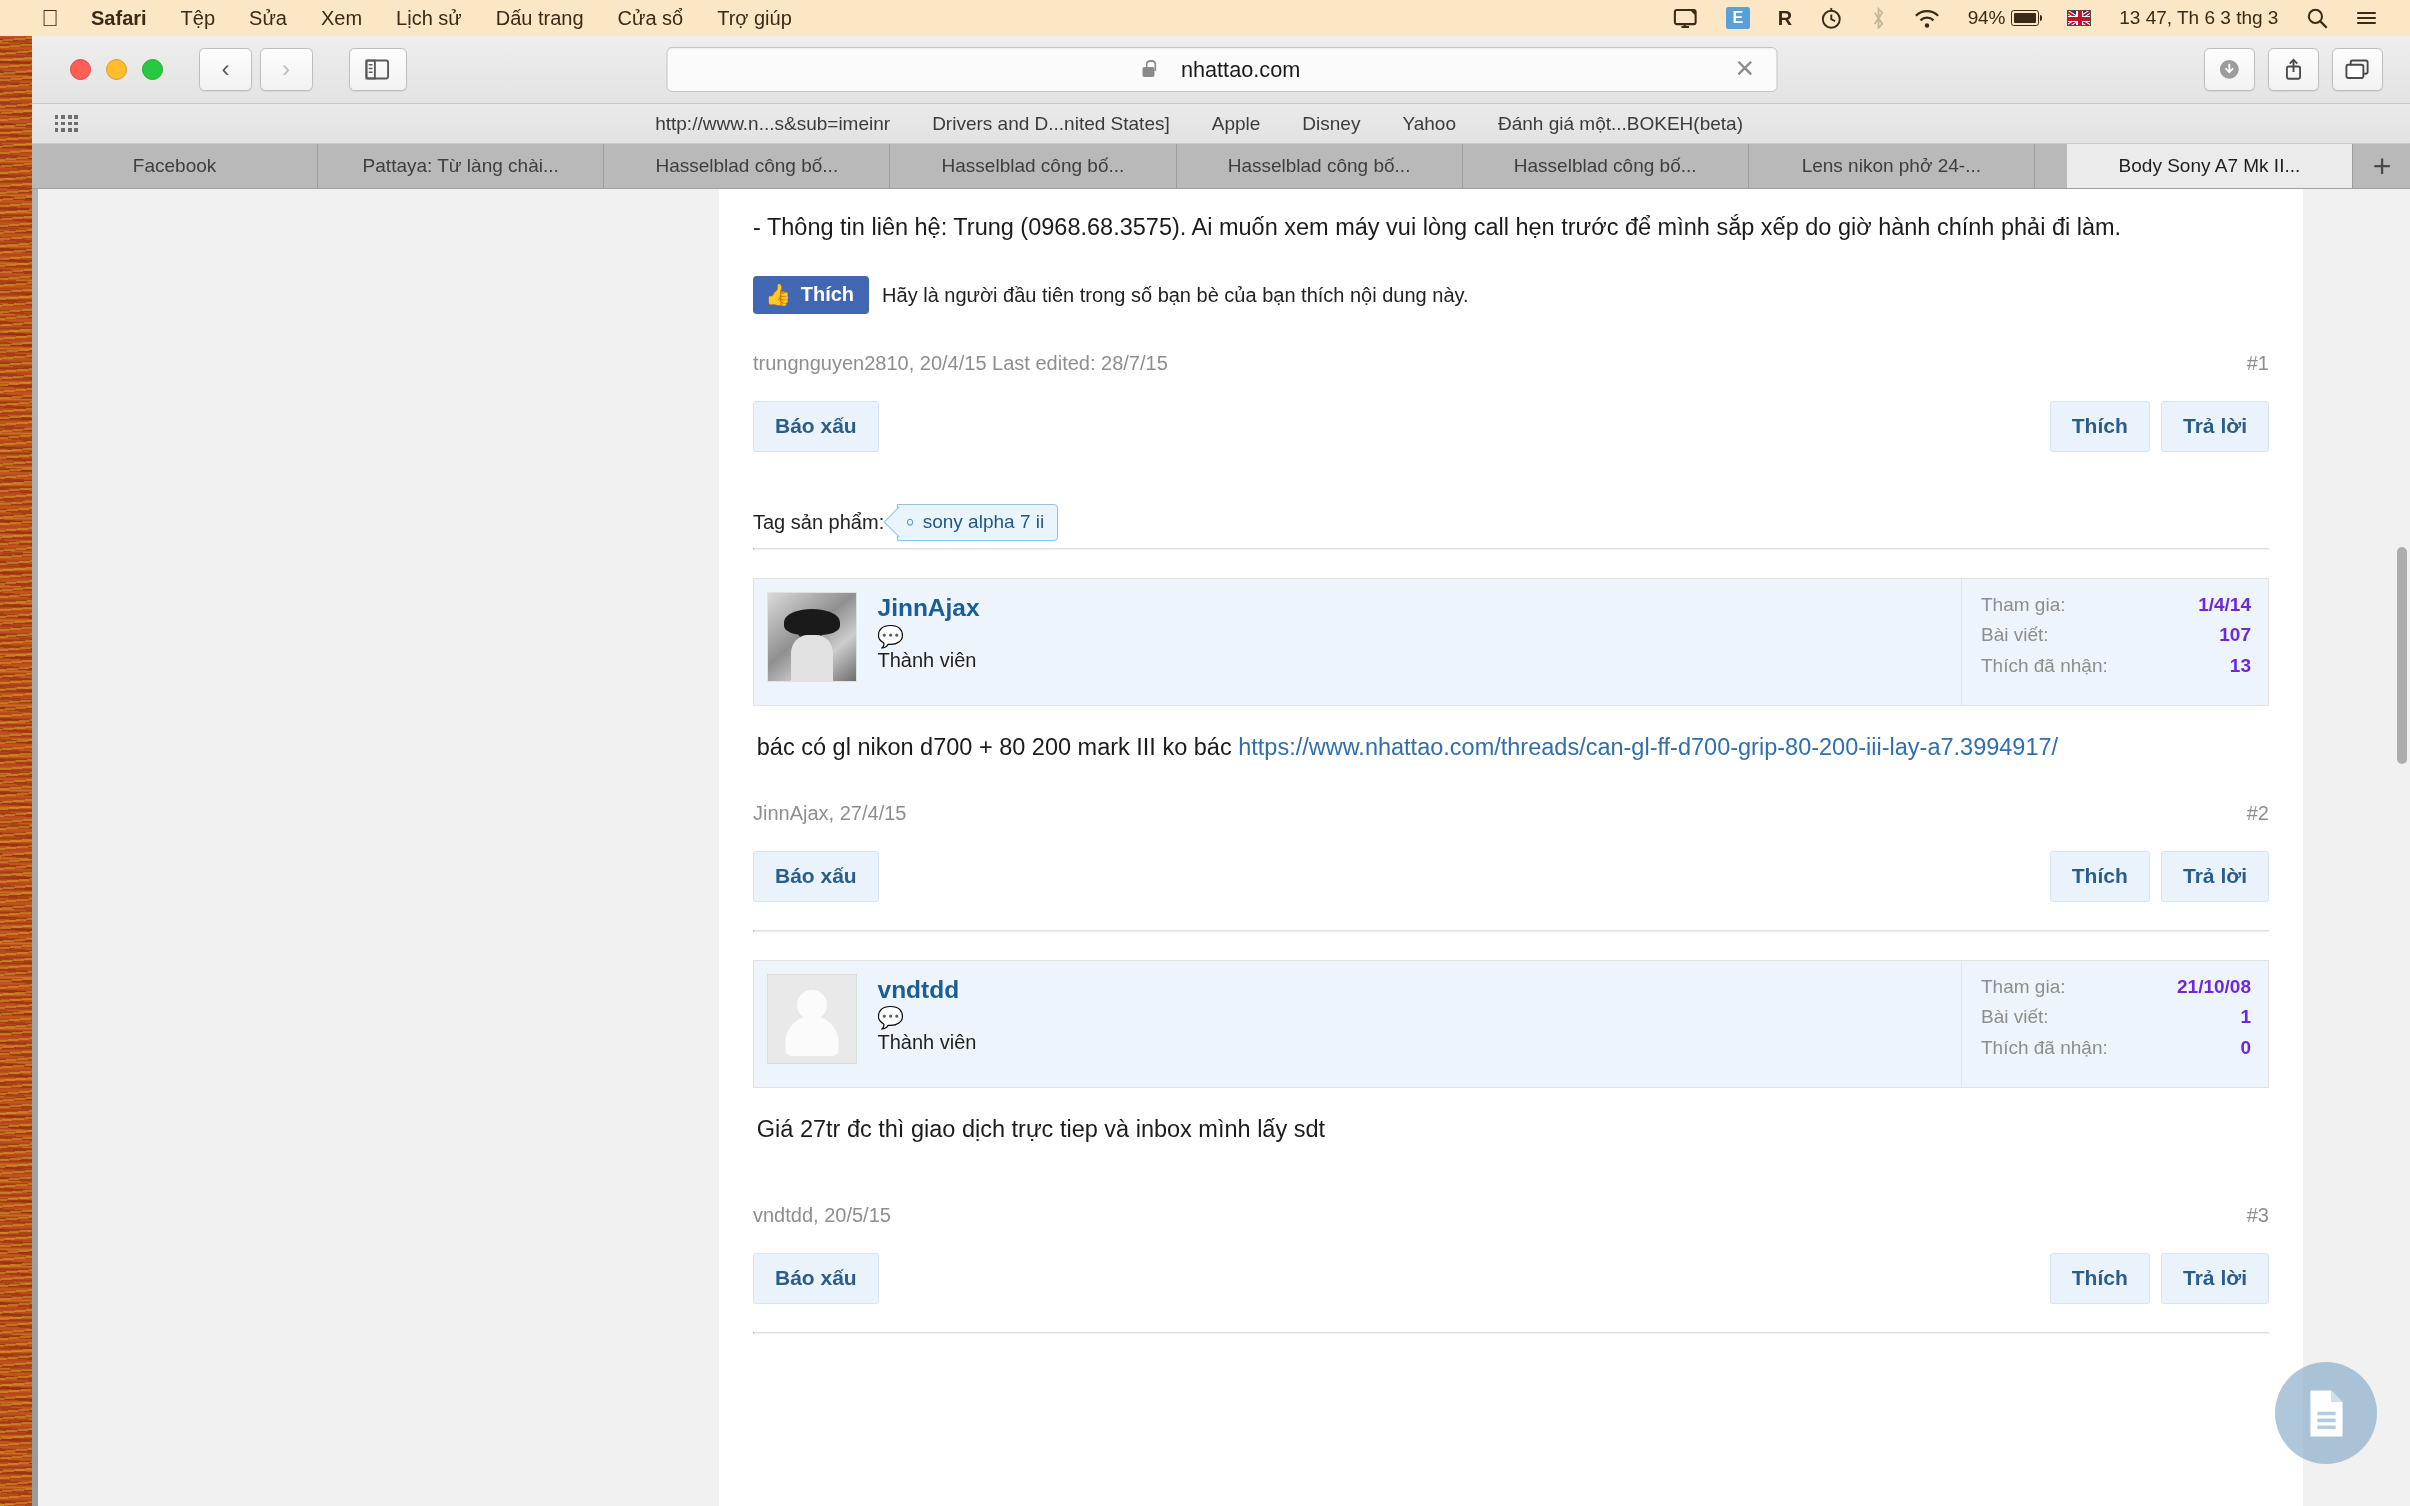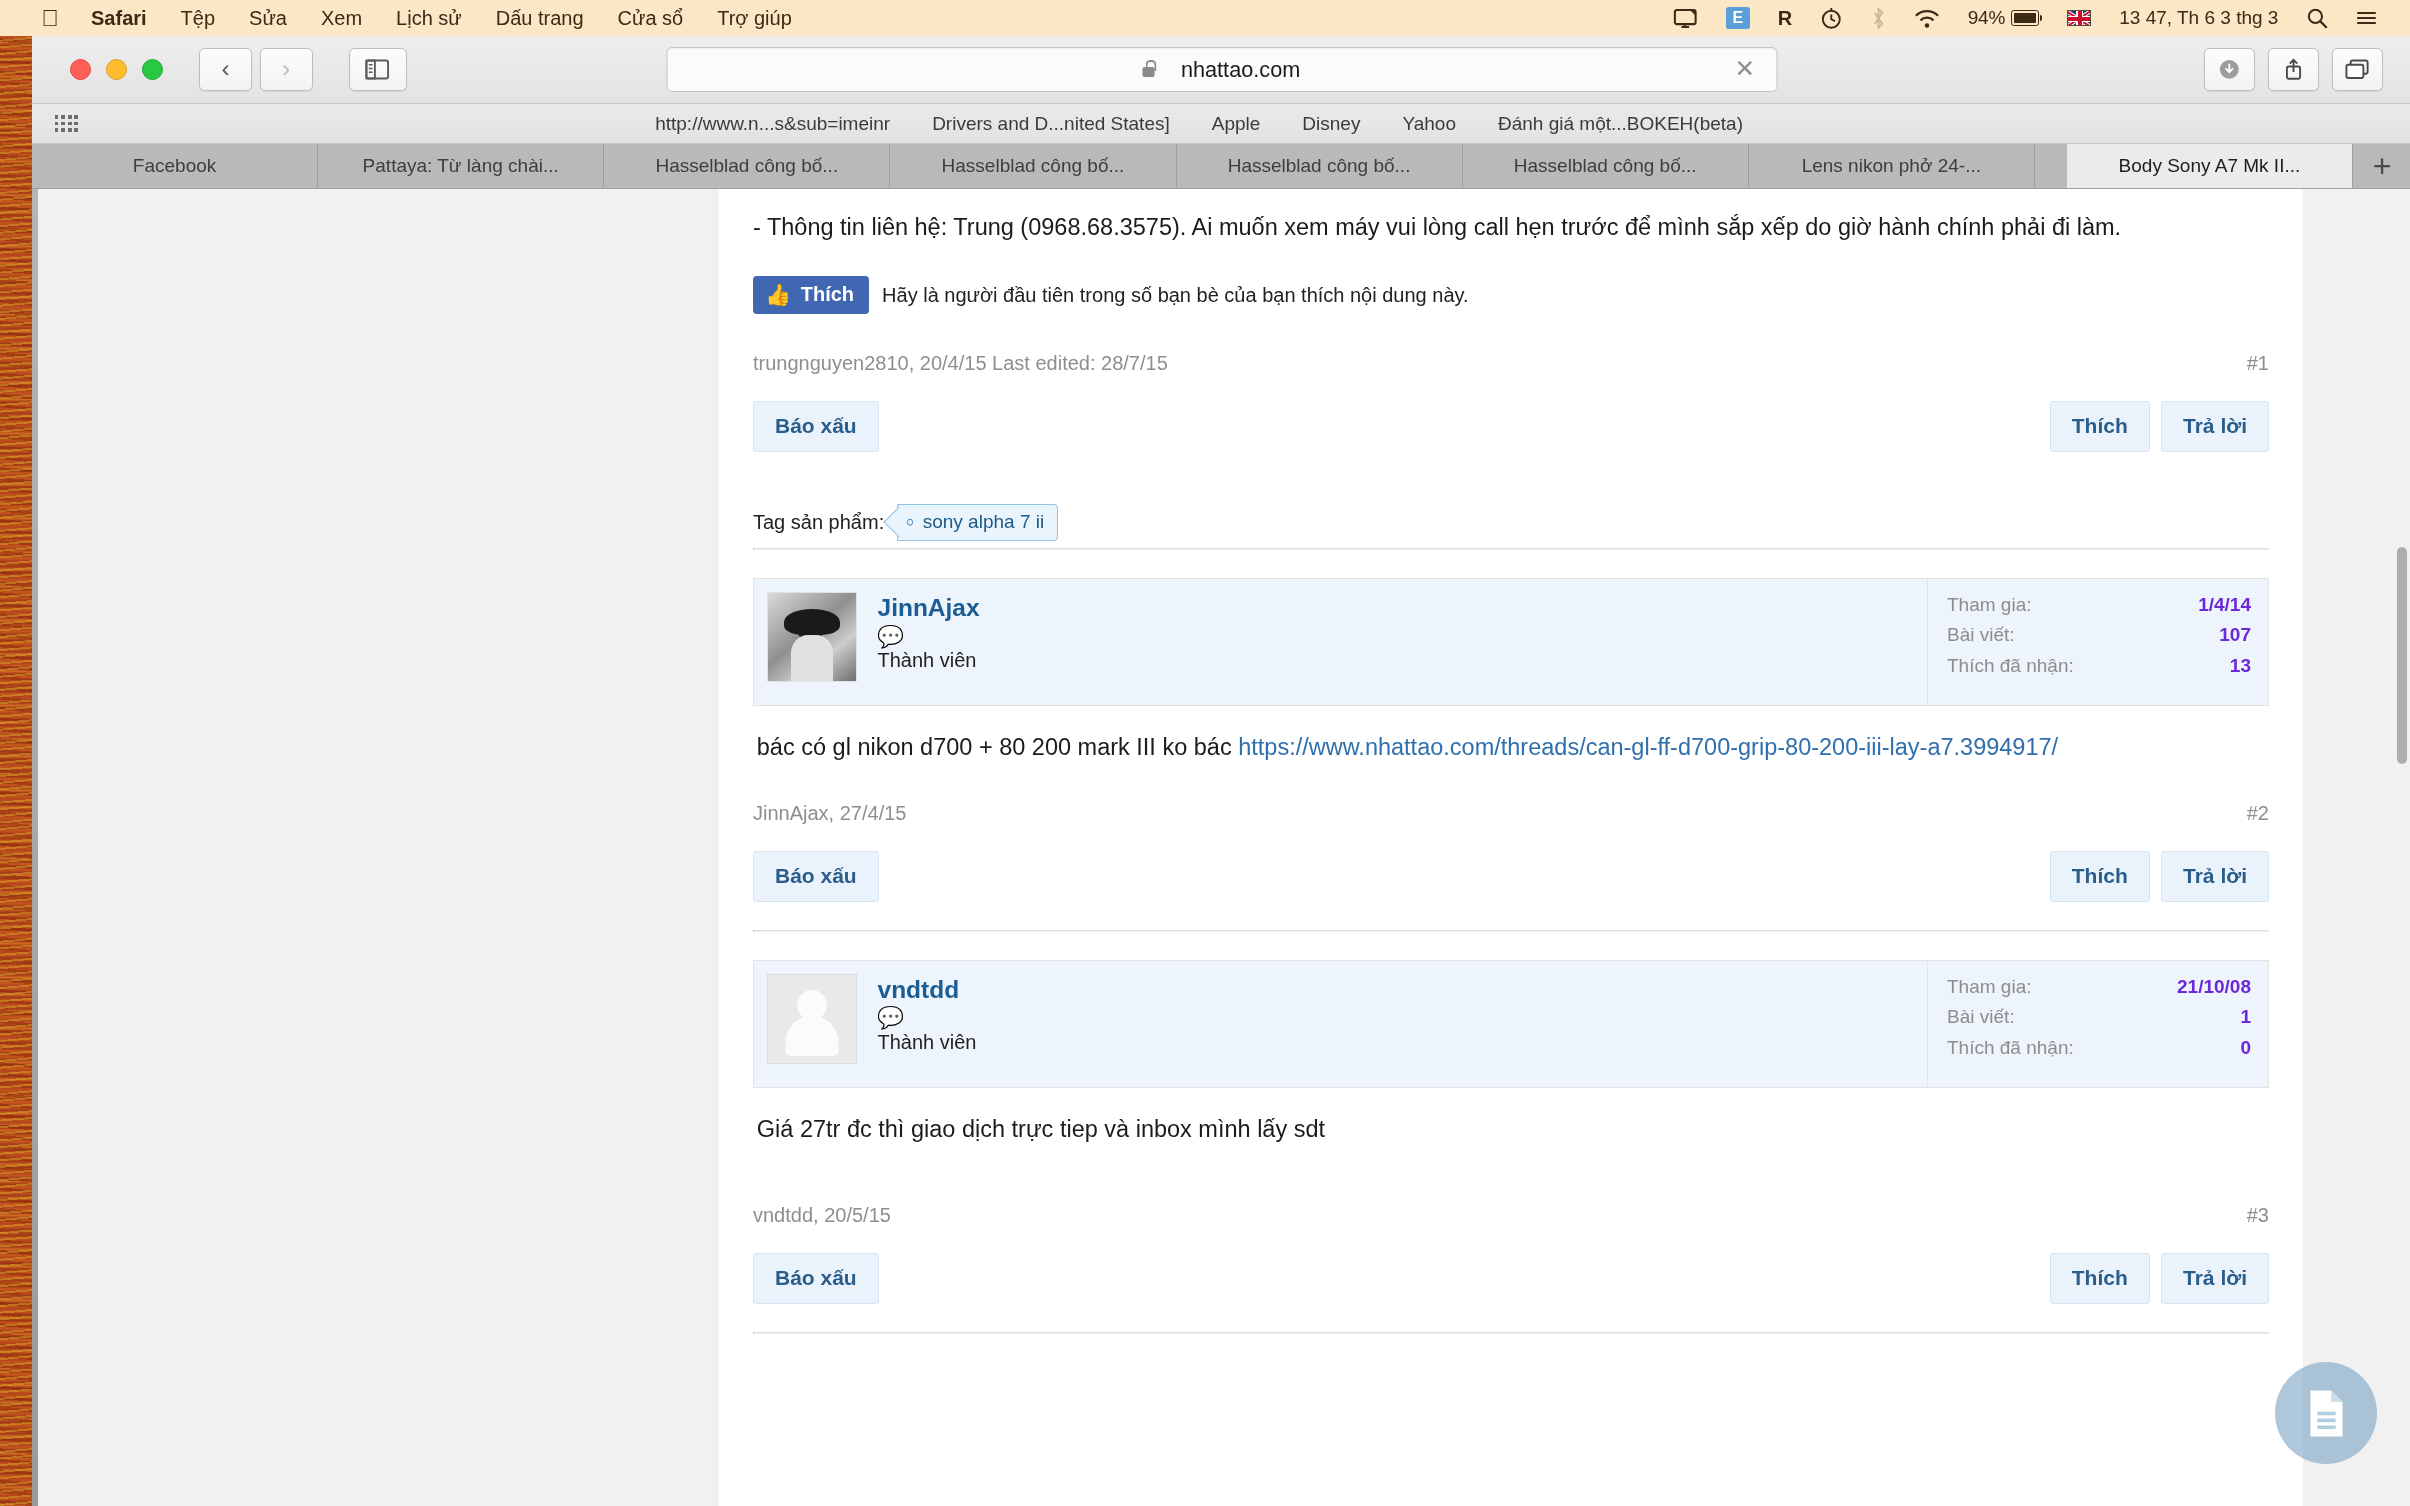--- a/index.html
+++ b/index.html
@@ -230,21 +230,21 @@
   }
   .avatar.silhouette::after{
     content:"";position:absolute;left:50%;bottom:8%;transform:translateX(-50%);
     width:53px;height:40px;border-radius:26px 26px 5.6px 5.6px;background:#fbfbfb;
   }
   .msg-user { flex: 1 1 auto; padding: 15px 0 9.4px 7.5px; }
   .uname { font-size: 24.5px; font-weight: bold; color:#1c5d96; }
   .ububble { margin: 3.8px 0 1.9px 0; font-size: 21.7px; color:#2c72ad; line-height:1;}
   .utitle { font-size: 20px; color:#1f1f1f; }
   .msg-stats {
-    flex: 0 0 auto; width: 341px; border-left:0.9px solid #dbe6f0;
+    flex: 0 0 auto; width: 307px; border-left:0.9px solid #dbe6f0;
     padding: 15px 17px 28px 19px;
     display:grid; grid-template-columns: 1fr auto; row-gap: 8.5px; align-content:start;
   }
   .sl { font-size: 19px; color:#8d8d8d; }
   .sv { font-size: 19px; color:#6d28d9; font-weight:bold; text-align:right;}
 
   .msg-text { font-size: 23.5px; color:#1b1b1b; line-height:1.45; padding: 24.5px 3.8px 0 3.8px;}
   .msg-text a { color:#2f6fad; text-decoration:none; word-break:break-all;}
 
   

